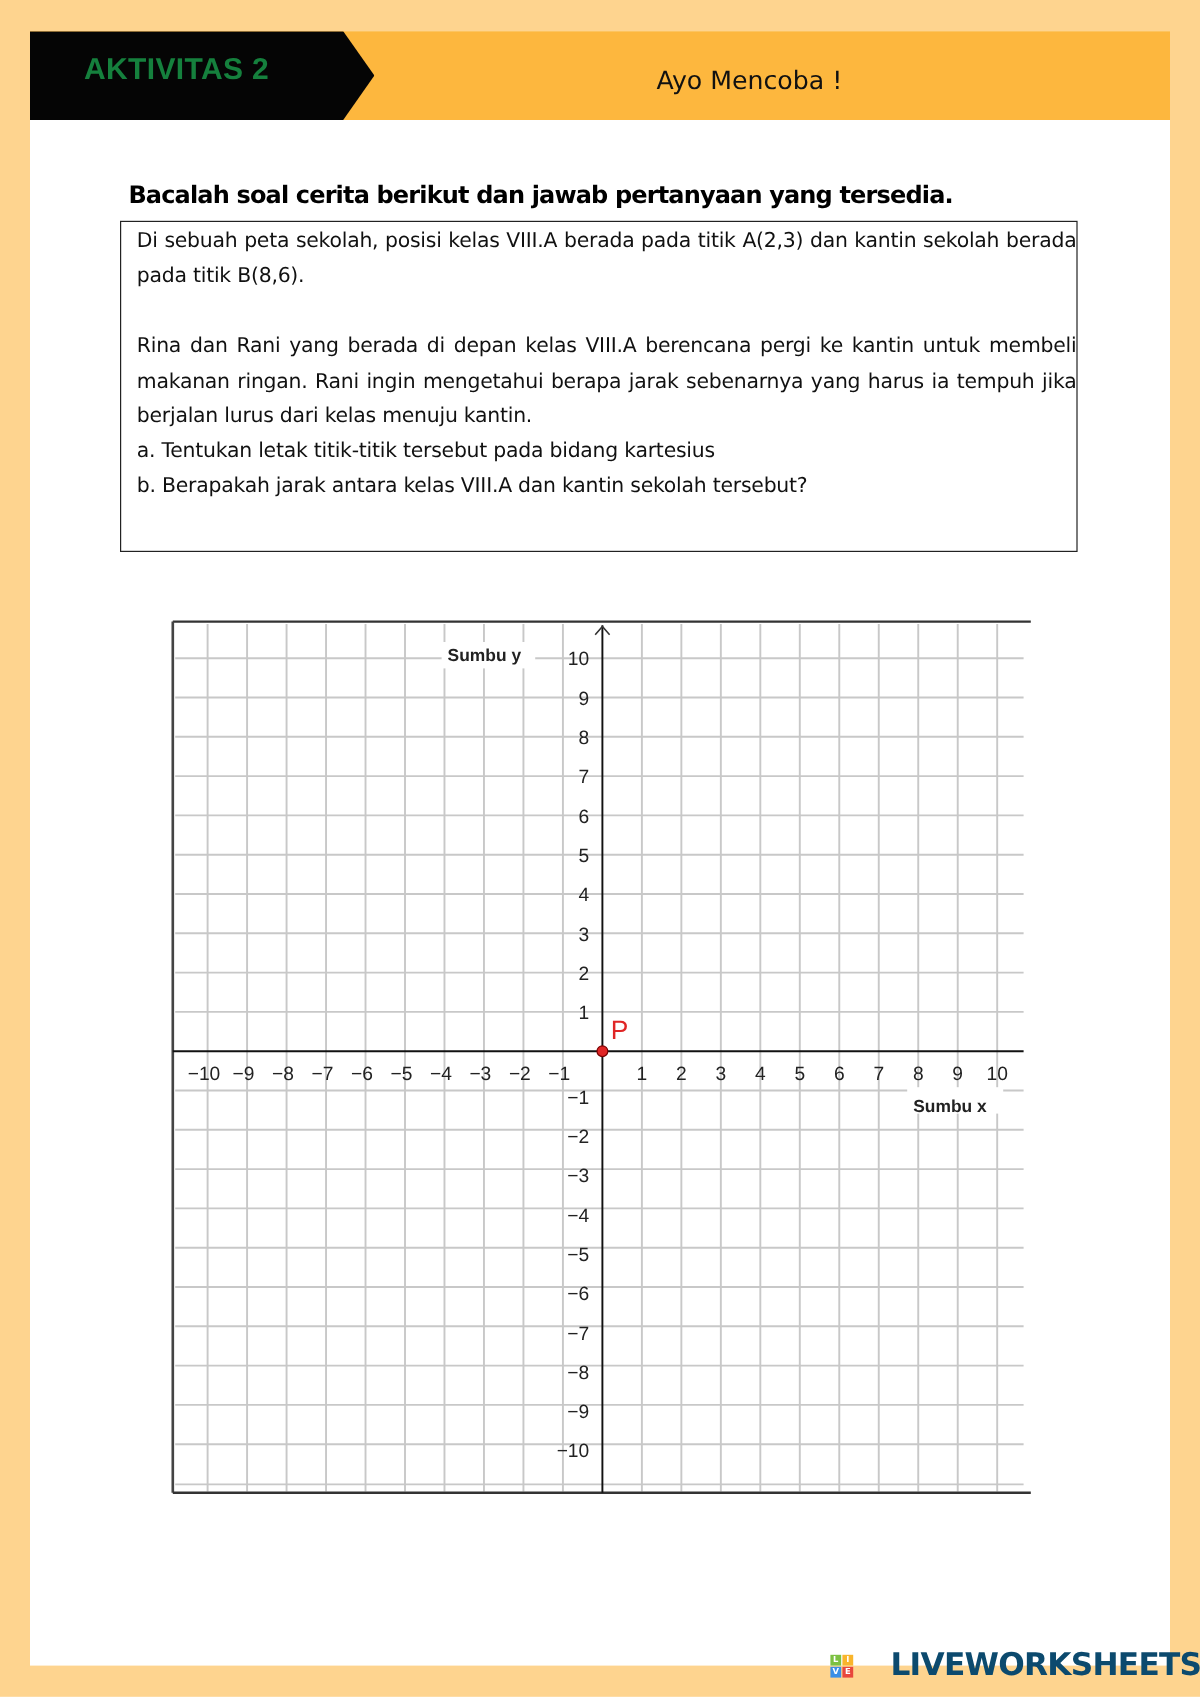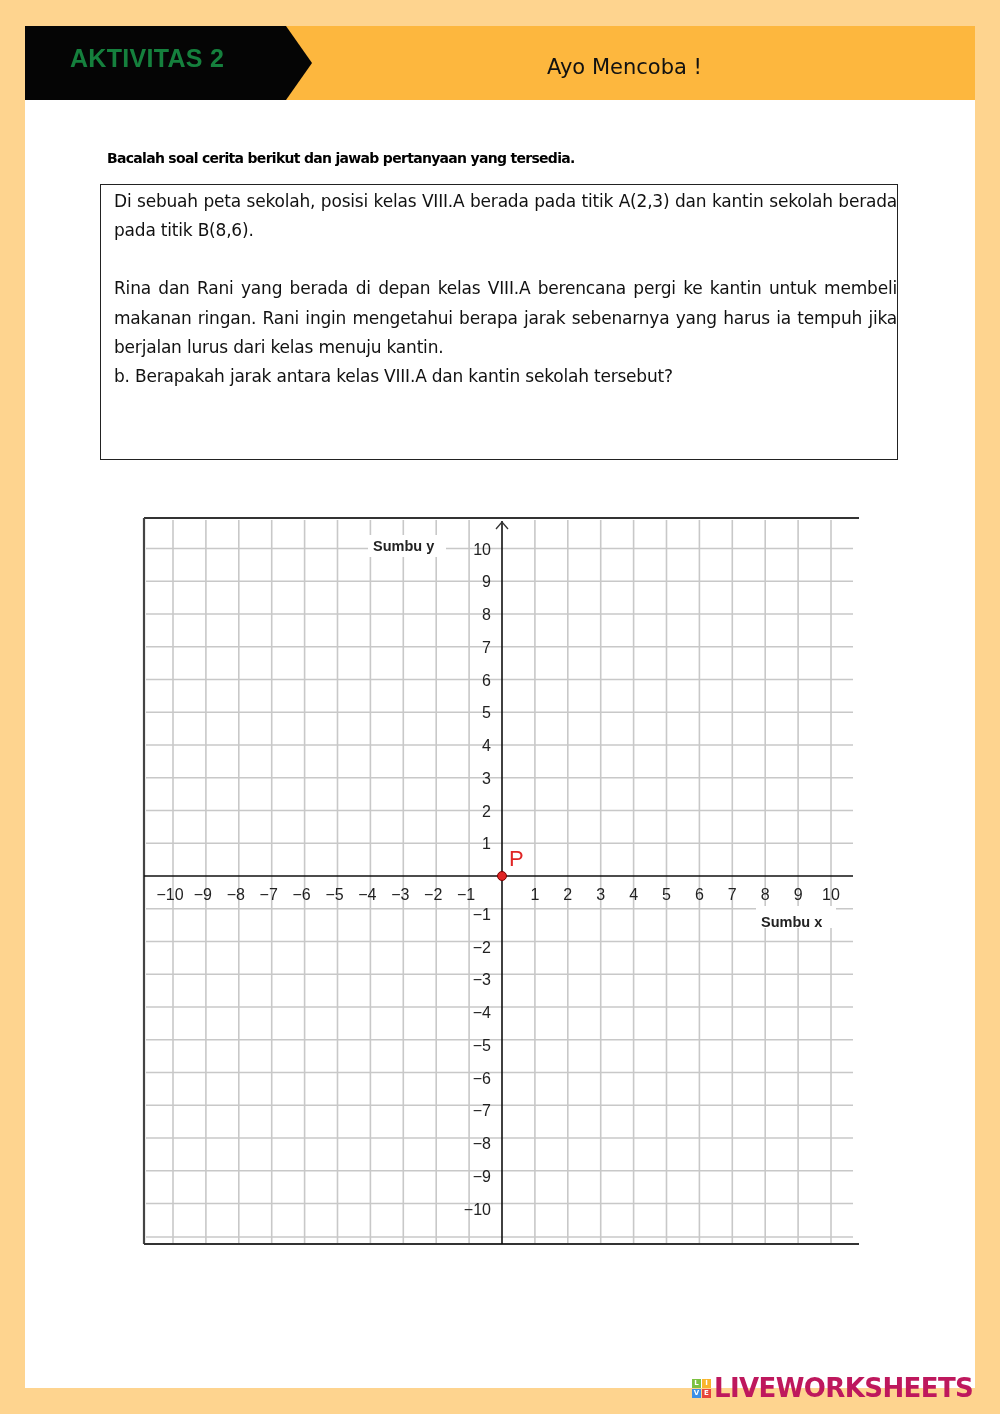--- a/index.html
+++ b/index.html
@@ -34,21 +34,21 @@
   }
   .header-subtitle {
     position: absolute; left: 547px; top: 55px;
     color: #111; font-size: 21px;
     font-family: "DejaVu Sans", sans-serif;
     font-weight: normal;
   }
   .instruction {
     position: absolute; left: 107px; top: 150px;
     width: 800px;
-    font-weight: bold; font-size: 14px; color: #000;
+    font-weight: bold; font-size: 20px; color: #000;
     font-family: "DejaVu Sans", sans-serif;
     letter-spacing: -0.7px;
     white-space: nowrap;
   }
   .story-box {
     position: absolute; left: 100px; top: 184px;
     width: 798px; height: 276px;
     border: 1.5px solid #222;
     box-sizing: border-box;
     padding: 2px 0 0 13px;
@@ -73,37 +73,38 @@
     position: absolute; left: 692px; top: 1373px;
     display: flex; align-items: center;
   }
   .logo-blocks {
     display: grid; grid-template-columns: 9px 9px; grid-template-rows: 9px 9px;
     gap: 1px; margin-right: 3px;
   }
   .logo-blocks span { display: block; font-size: 7px; line-height: 9px; color: #fff; text-align: center; font-weight: bold; font-family: "DejaVu Sans", sans-serif; }
   .logo-text {
     font-family: "DejaVu Sans", sans-serif; font-weight: bold;
-    font-size: 26px; color: #be185d; letter-spacing: -0.6px;
+    font-size: 26px; color: #0c4a6e; letter-spacing: -0.6px; margin-left: 28px;
   }
 </style>
 </head>
 <body>
 
 <div class="page"></div>
 <div class="header-bar"></div>
 <div class="header-badge"></div>
 <div class="header-badge-text">AKTIVITAS 2</div>
 <div class="header-subtitle">Ayo Mencoba !</div>
 
 <div class="instruction">Bacalah soal cerita berikut dan jawab pertanyaan yang tersedia.</div>
 
 <div class="story-box">
   <p>Di sebuah peta sekolah, posisi kelas VIII.A berada pada titik A(2,3) dan kantin sekolah berada pada titik B(8,6).</p>
   <p class="gap">Rina dan Rani yang berada di depan kelas VIII.A berencana pergi ke kantin untuk membeli makanan ringan. Rani ingin mengetahui berapa jarak sebenarnya yang harus ia tempuh jika berjalan lurus dari kelas menuju kantin.</p>
+  <p class="q">a. Tentukan letak titik-titik tersebut pada bidang kartesius</p>
   <p class="q">b. Berapakah jarak  antara kelas VIII.A dan kantin sekolah tersebut?</p>
 </div>
 
 <div class="graph">
   <svg width="1000" height="1414" id="graph-svg">
     <g id="grid-lines" stroke="#c8c8c8" stroke-width="1.6">
         <line x1="173" x2="173" y1="520" y2="1243"></line>
         <line x1="205.90000000000003" x2="205.90000000000003" y1="520" y2="1243"></line>
         <line x1="238.8" x2="238.8" y1="520" y2="1243"></line>
         <line x1="271.70000000000005" x2="271.70000000000005" y1="520" y2="1243"></line>

